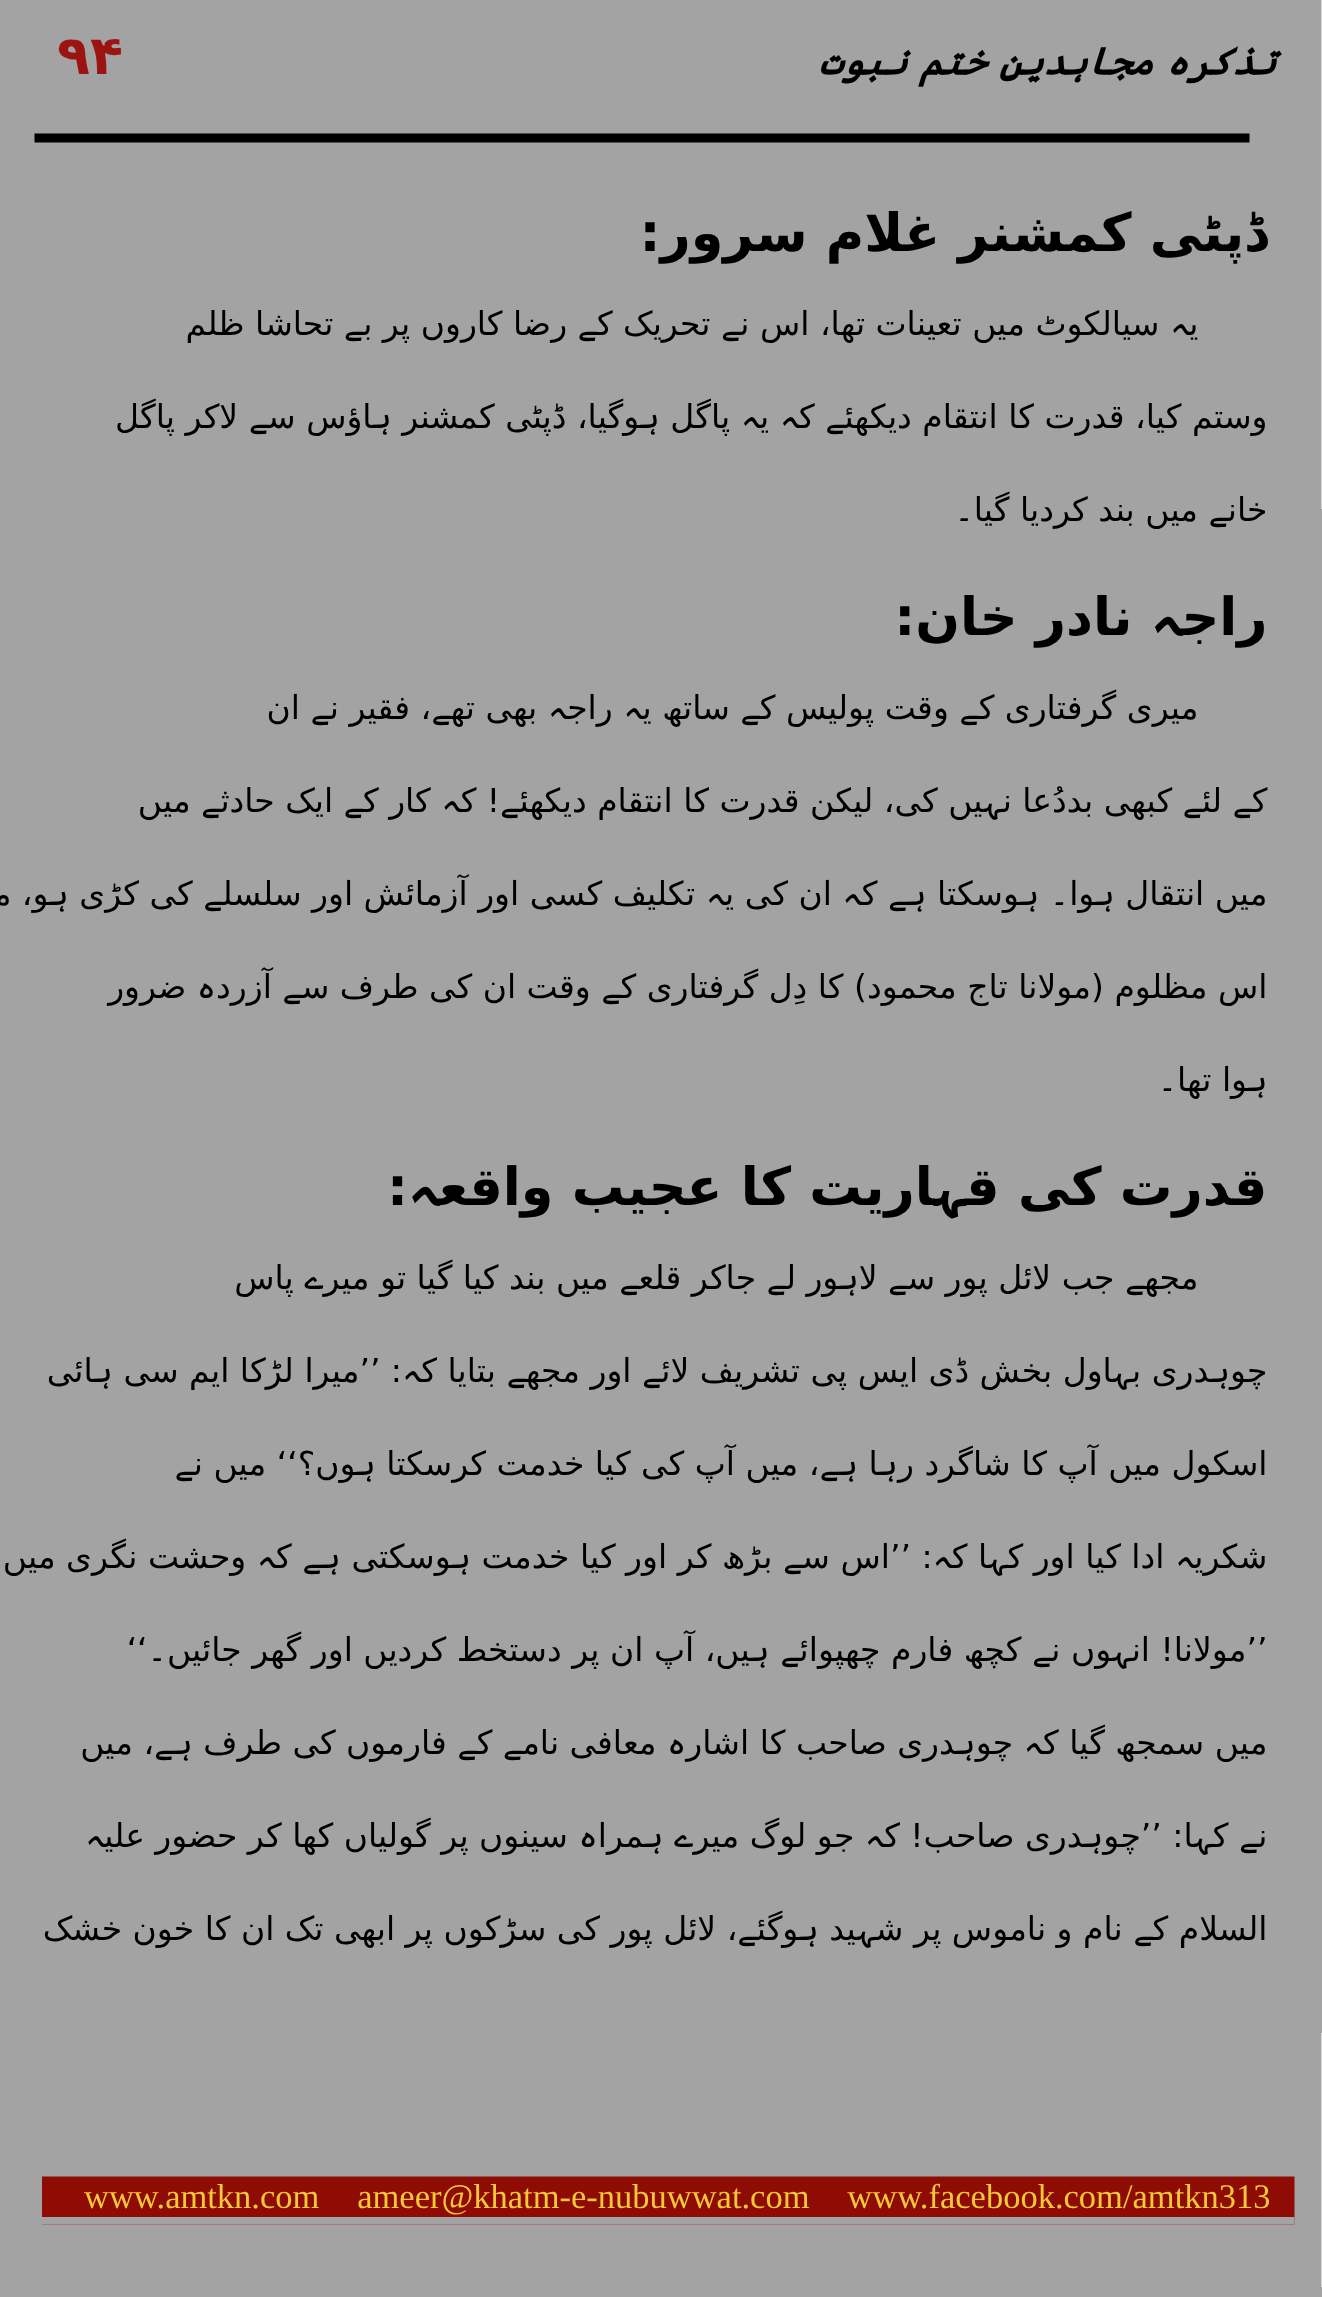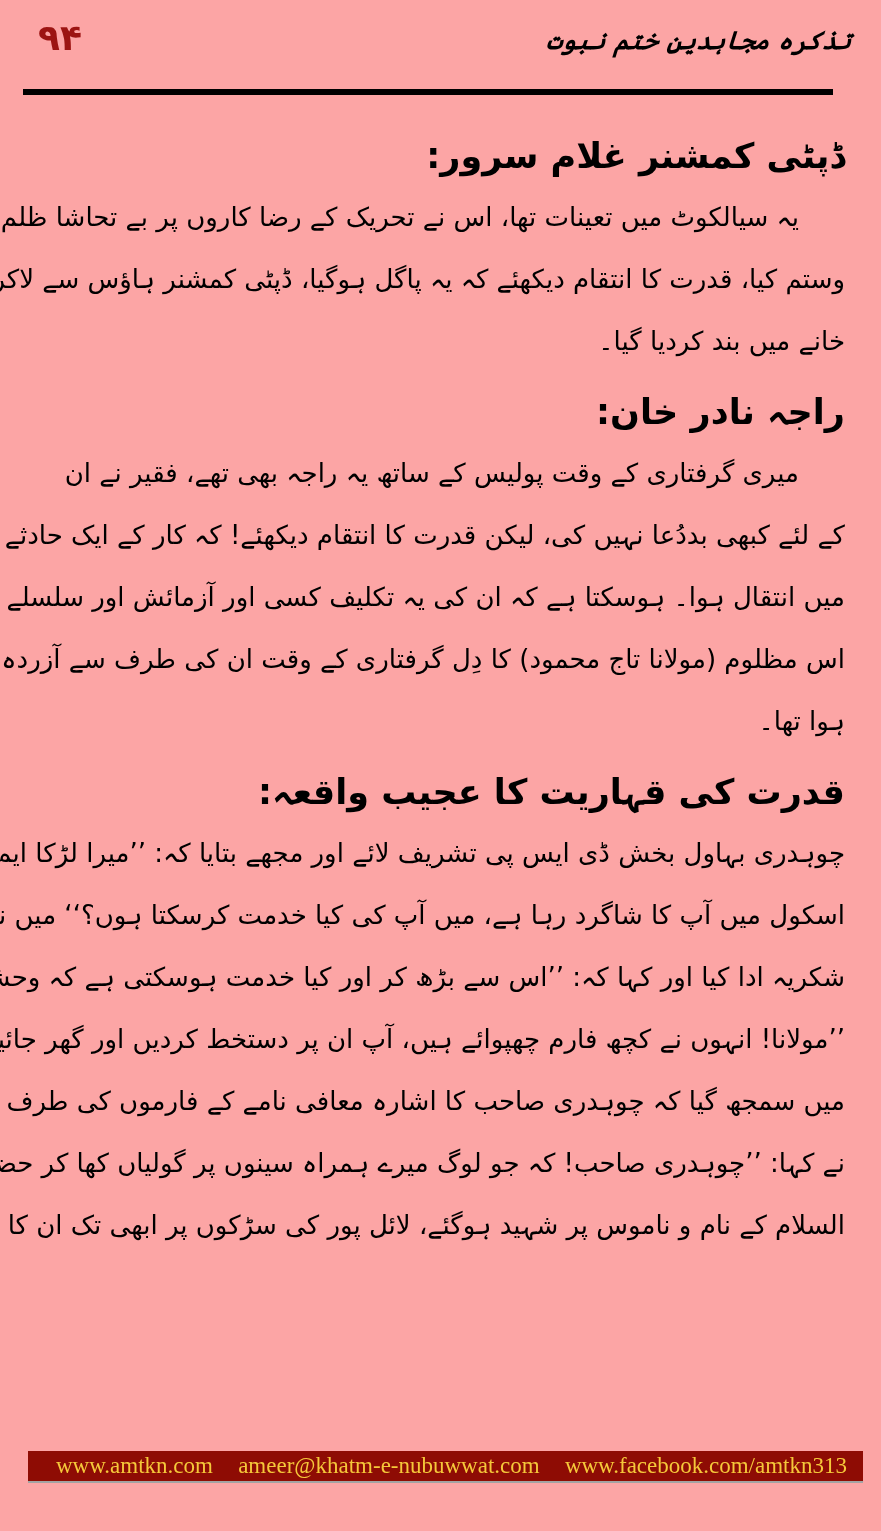--- a/index.html
+++ b/index.html
@@ -1,17 +1,17 @@
 <!DOCTYPE html>
 <html lang="ur"><head>
 <meta charset="utf-8">
 <style>
   html,body { margin:0; padding:0; background:#ffffff; }
   .page {
-    position:relative; width:881px; height:1531px; background:#fca5a5;
+    position:relative; width:881px; height:1531px; background:#a3a3a3;
     overflow:hidden; font-family:"DejaVu Sans", sans-serif;
   }
   .header {
     position:absolute; top:20px; left:38px; right:30px;
     display:flex; justify-content:space-between; align-items:flex-end;
   }
   .page-number {
     font-size:36px; font-weight:bold; color:#9c1412; line-height:1;
     font-family:"DejaVu Sans", sans-serif;
   }
@@ -19,26 +19,26 @@
     direction:rtl; font-size:25px; font-weight:bold; font-style:italic;
     color:#000; font-family:"DejaVu Serif", serif; line-height:1.2;
     transform:skewX(-4deg);
   }
   .rule { position:absolute; top:89px; left:23px; width:810px; height:6px; background:#000; }
   .content {
     position:absolute; top:116px; right:36px; left:35px;
     direction:rtl; text-align:right; color:#000;
   }
   .heading { font-size:35px; font-weight:bold; line-height:60px; margin-top:10px; }
-  .line { font-size:26px; line-height:62px; white-space:nowrap; }
+  .line { font-size:22px; line-height:62px; white-space:nowrap; }
   .line.indent { padding-right:46px; }
   .line.closer { text-align:right; white-space:normal; }
   .footer {
     position:absolute; top:1451px; left:28px; right:18px; height:32px;
-    background:#8e0c04; border-bottom:2px solid #a3a3a3;
+    background:#8e0c04; border-bottom:5px solid #a3a3a3;
     color:#f5c83a; font-family:"Liberation Serif", serif; font-size:23px;
     display:flex; justify-content:space-between; align-items:center;
     padding:0 16px 0 28px; box-sizing:border-box; white-space:nowrap;
   }
 </style>
 </head>
 <body>
 
 <div class="page">
 
@@ -57,20 +57,21 @@
     <div class="line closer">خانے میں بند کردیا گیا۔</div>
 
     <div class="heading">راجہ نادر خان:</div>
     <div class="line indent">میری گرفتاری کے وقت پولیس کے ساتھ یہ راجہ بھی تھے، فقیر نے ان</div>
     <div class="line">کے لئے کبھی بددُعا نہیں کی، لیکن قدرت کا انتقام دیکھئے! کہ کار کے ایک حادثے میں</div>
     <div class="line">میں انتقال ہوا۔ ہوسکتا ہے کہ ان کی یہ تکلیف کسی اور آزمائش اور سلسلے کی کڑی ہو، مگر</div>
     <div class="line">اس مظلوم (مولانا تاج محمود) کا دِل گرفتاری کے وقت ان کی طرف سے آزردہ ضرور</div>
     <div class="line closer">ہوا تھا۔</div>
 
     <div class="heading">قدرت کی قہاریت کا عجیب واقعہ:</div>
+    <div class="line indent">مجھے جب لائل پور سے لاہور لے جاکر قلعے میں بند کیا گیا تو میرے پاس</div>
     <div class="line">چوہدری بہاول بخش ڈی ایس پی تشریف لائے اور مجھے بتایا کہ: ’’میرا لڑکا ایم سی ہائی</div>
     <div class="line">اسکول میں آپ کا شاگرد رہا ہے، میں آپ کی کیا خدمت کرسکتا ہوں؟‘‘ میں نے</div>
     <div class="line">شکریہ ادا کیا اور کہا کہ: ’’اس سے بڑھ کر اور کیا خدمت ہوسکتی ہے کہ وحشت نگری میں</div>
     <div class="line">’’مولانا! انہوں نے کچھ فارم چھپوائے ہیں، آپ ان پر دستخط کردیں اور گھر جائیں۔‘‘</div>
     <div class="line">میں سمجھ گیا کہ چوہدری صاحب کا اشارہ معافی نامے کے فارموں کی طرف ہے، میں</div>
     <div class="line">نے کہا: ’’چوہدری صاحب! کہ جو لوگ میرے ہمراہ سینوں پر گولیاں کھا کر حضور علیہ</div>
     <div class="line">السلام کے نام و ناموس پر شہید ہوگئے، لائل پور کی سڑکوں پر ابھی تک ان کا خون خشک</div>
 
   </div>
 

